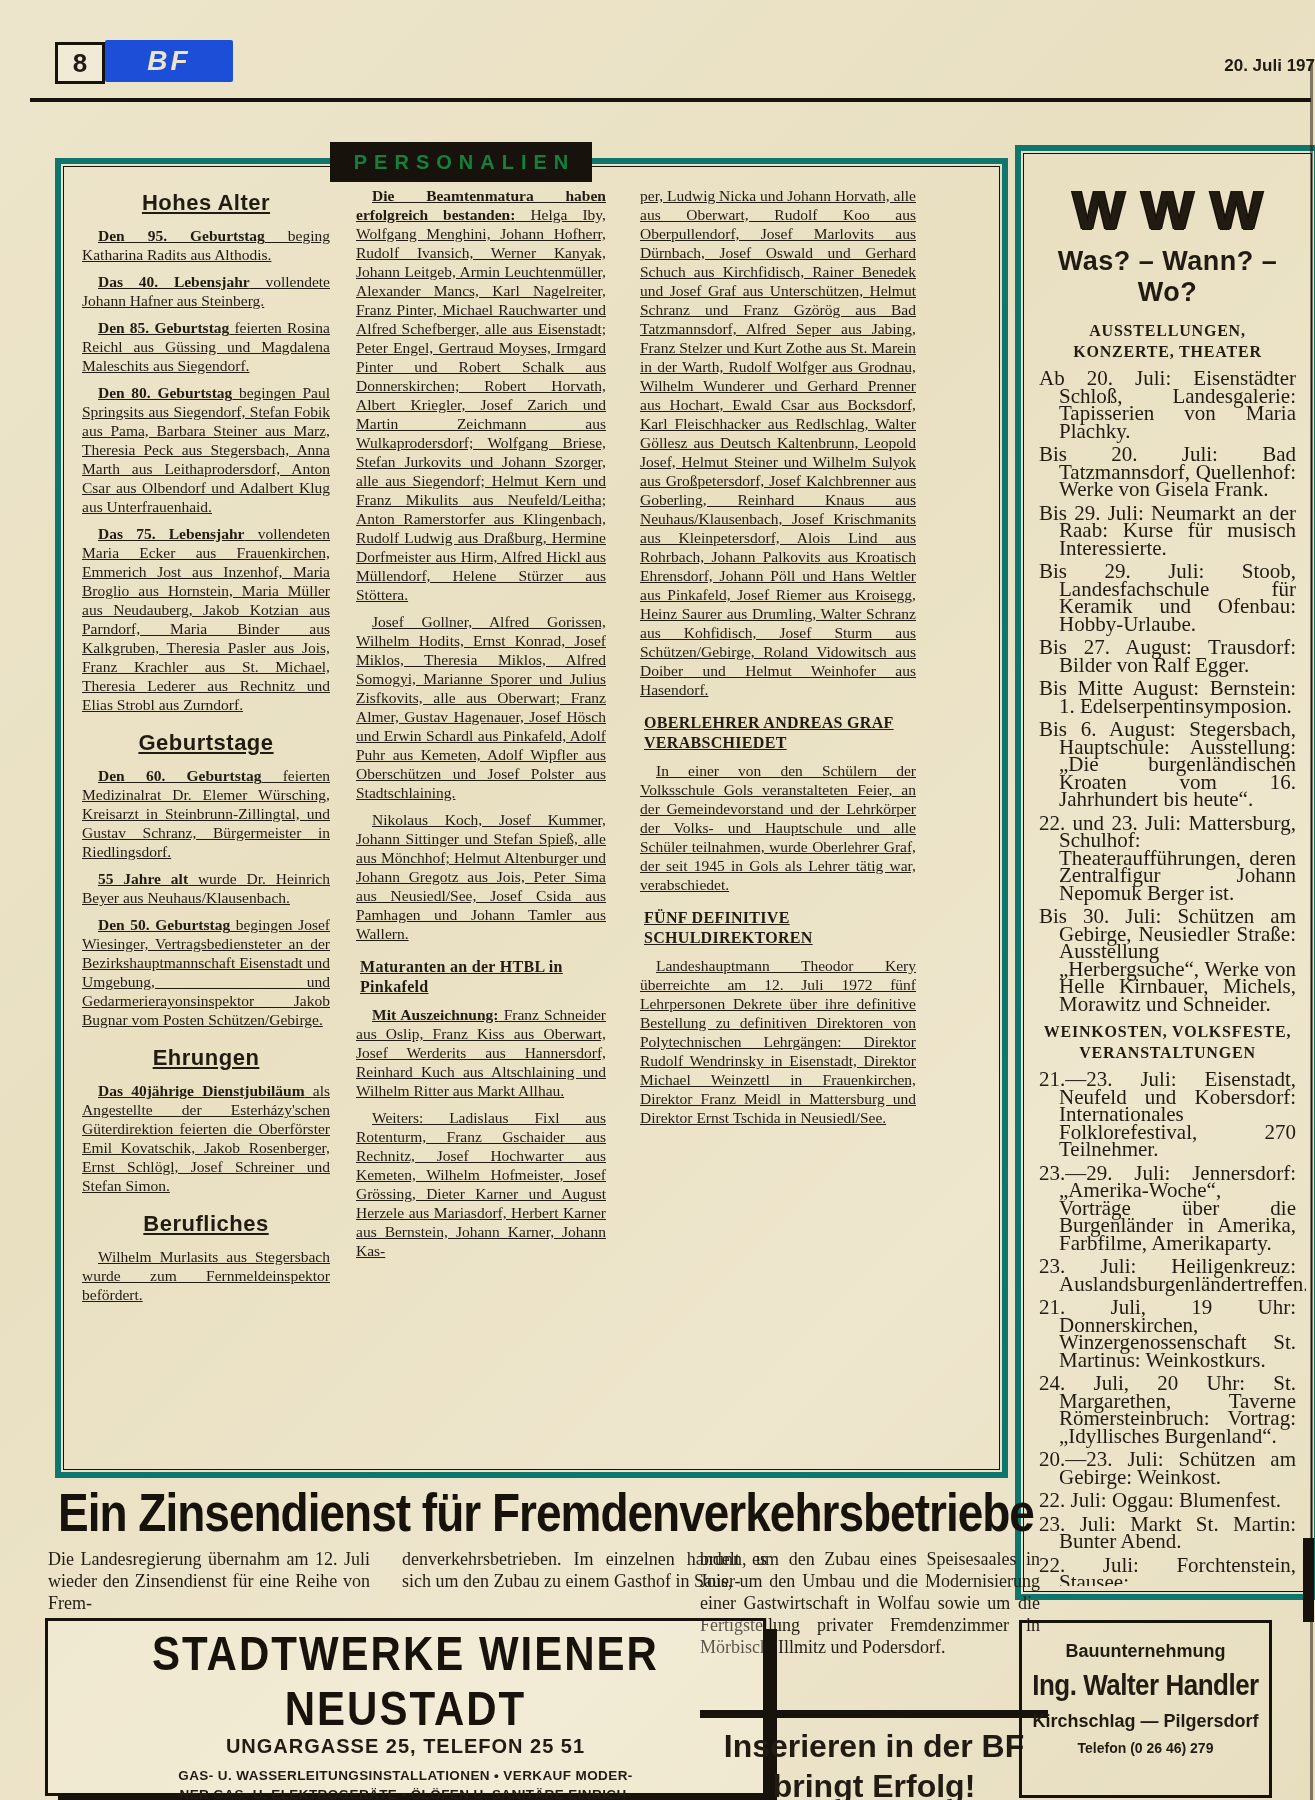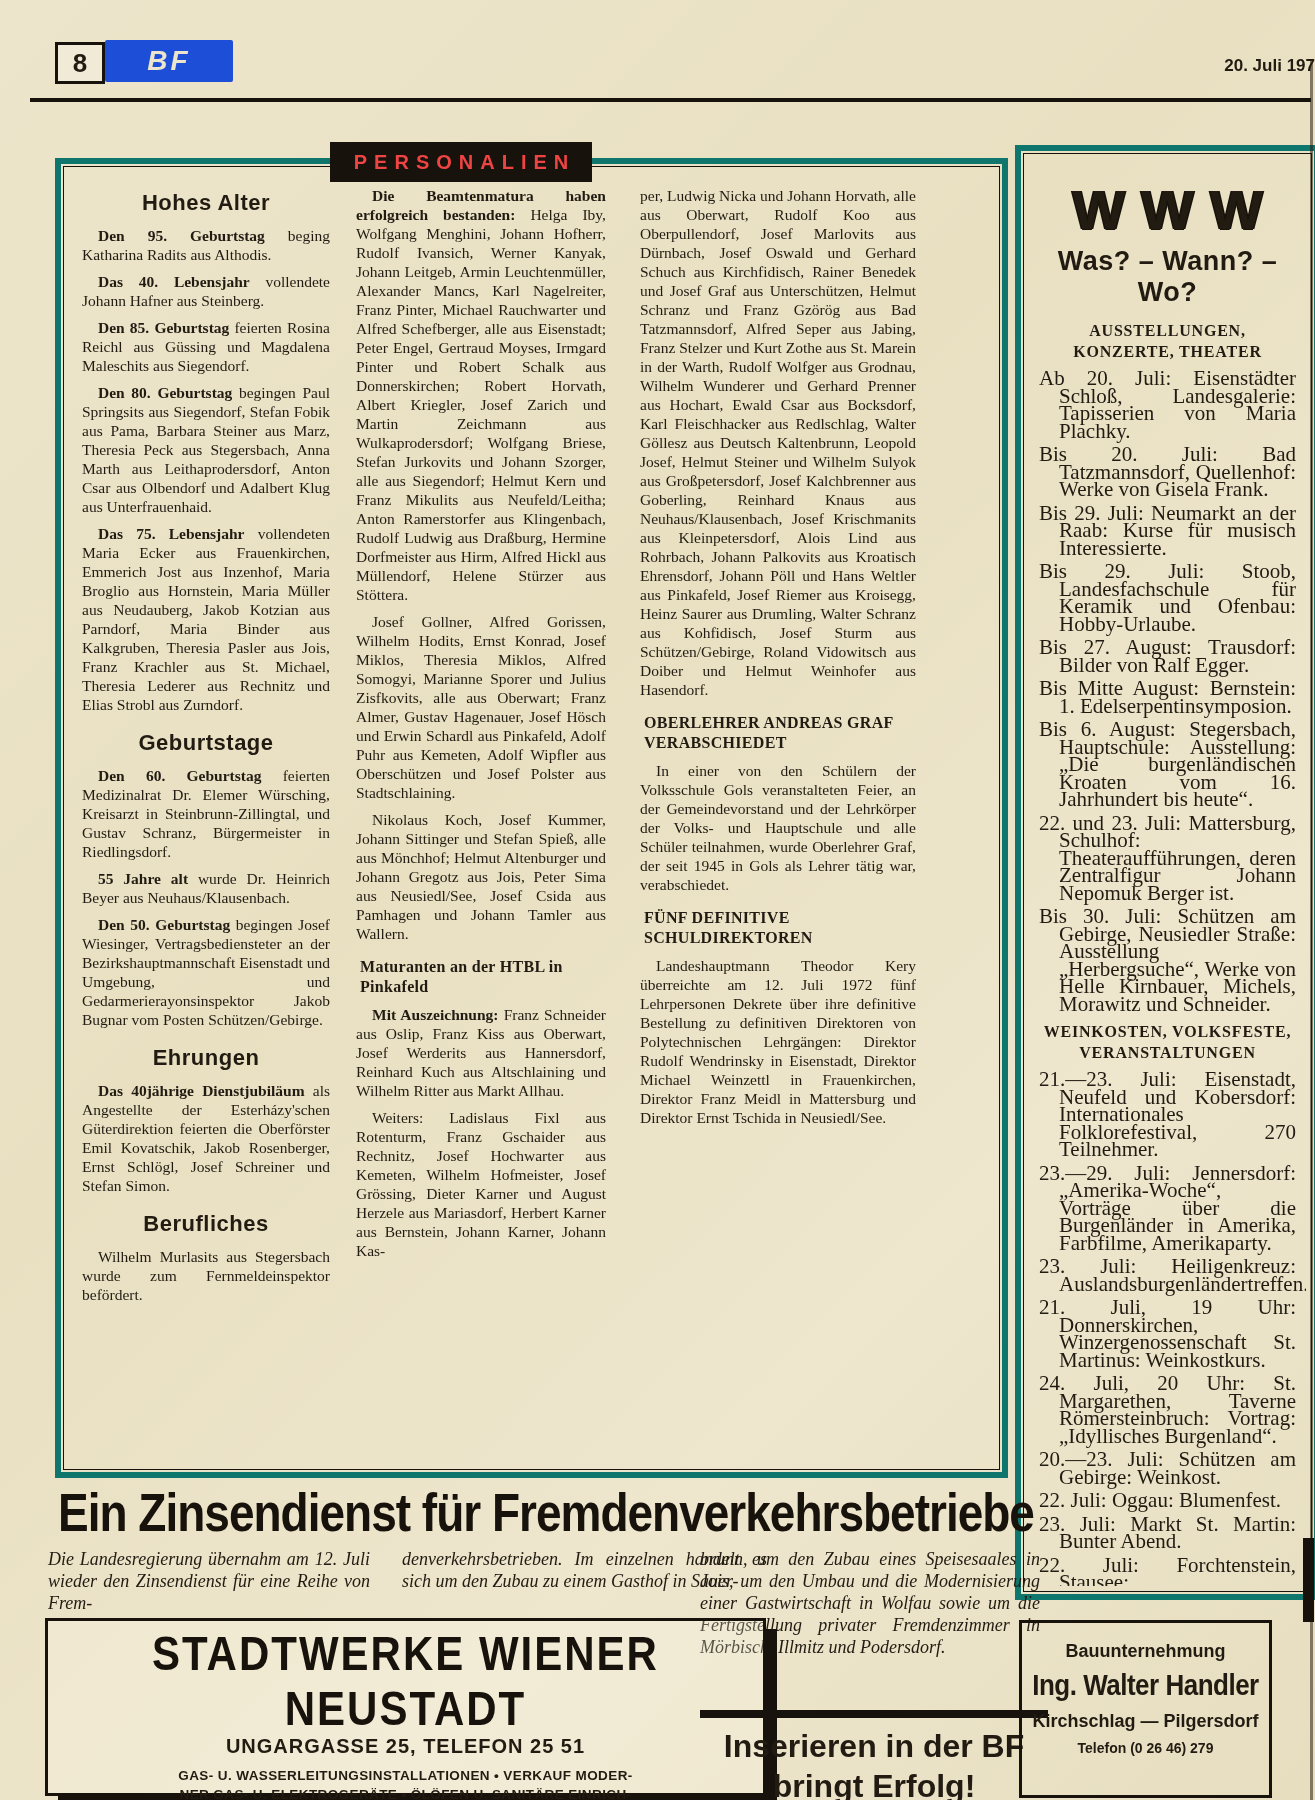--- a/index.html
+++ b/index.html
@@ -16,40 +16,40 @@
     font:bold 26px/36px "Liberation Sans",sans-serif;text-align:center;}
   .bflogo{left:105px;top:40px;width:128px;height:42px;background:#1d4ed8;color:#ece4cb;
     font:bold italic 28px/42px "Liberation Sans",sans-serif;text-align:center;letter-spacing:3px;border-radius:2px;}
   .issuedate{right:0;top:56px;font:bold 17px "Liberation Sans",sans-serif;white-space:nowrap;}
   .headrule{left:30px;top:98px;width:1281px;height:4px;background:#17120b;}
   
   .dbox{border:6px solid #0f766e;}
   .dbox .inner{position:absolute;inset:2px;border:1px solid #17120b;}
   .mainbox{left:55px;top:158px;width:941px;height:1308px;}
   .wwwbox{left:1015px;top:145px;width:293px;height:1443px;}
-  .banner{left:330px;top:142px;width:262px;height:40px;background:#17120b;color:#ef4444;
+  .banner{left:330px;top:142px;width:262px;height:40px;background:#17120b;color:#15803d;
     font:bold 20px/40px "Liberation Sans",sans-serif;text-align:center;letter-spacing:7px;text-indent:7px;}
   
-  .col{overflow:hidden;}
+  .col{overflow:hidden;text-decoration:underline;}
   .bt{font-size:15.5px;line-height:19px;text-align:justify;}
   .bt p{margin:0 0 8px 0;text-indent:16px;}
   .bt p.cont{text-indent:0;}
   .sh{font:bold 22px "Liberation Sans",sans-serif;text-align:center;margin:16px 0 10px;letter-spacing:.5px;}
   .ssh{font-weight:bold;font-size:16px;line-height:20px;text-align:left;margin:14px 4px 8px;letter-spacing:.3px;}
   
   .wwwpad{position:absolute;inset:8px;padding:6px 10px;overflow:hidden;}
   .wlogo{font:bold 56px "Liberation Sans",sans-serif;text-align:center;letter-spacing:16px;text-indent:16px;
     margin:12px 0 0;text-shadow:1.5px 0 0 #17120b,-1.5px 0 0 #17120b,0 1px 0 #17120b;}
   .wtitle{font:bold 27px "Liberation Sans",sans-serif;text-align:center;margin:4px 0 12px;letter-spacing:.5px;}
   .wsub{font-weight:bold;font-size:16px;line-height:21px;text-align:center;letter-spacing:.8px;margin:8px 0 8px;}
   .ev{font-size:21px;line-height:17.5px;text-align:justify;padding-left:20px;text-indent:-20px;margin:0 0 6px;}
   
   .zhead{left:58px;top:1480px;width:1090px;font:bold 46px "Liberation Sans",sans-serif;letter-spacing:-1px;
     white-space:nowrap;transform:scaleY(1.18);transform-origin:top left;color:#17120b;}
-  .zcol{font-size:18px;line-height:22px;text-align:justify;font-style:italic;}
+  .zcol{font-size:18px;line-height:22px;text-align:justify;}
   .insrule{left:700px;top:1710px;width:348px;height:8px;background:#17120b;}
   .insline{font:bold 32px "Liberation Sans",sans-serif;text-align:center;}
   
   .stwbox{left:45px;top:1618px;width:715px;height:172px;border:3px solid #17120b;
     box-shadow:12px 10px 0 -1px #17120b;background:rgba(255,252,240,0.25);}
   .stwname{font:bold 42px "Liberation Sans",sans-serif;text-align:center;margin-top:12px;letter-spacing:2px;
     transform:scaleY(1.15);color:#17120b;}
   .stwaddr{font:bold 20px "Liberation Sans",sans-serif;text-align:center;margin-top:6px;letter-spacing:1px;}
   .stwsvc{font:bold 13.5px/19px "Liberation Sans",sans-serif;text-align:center;margin-top:8px;letter-spacing:.4px;}
   

